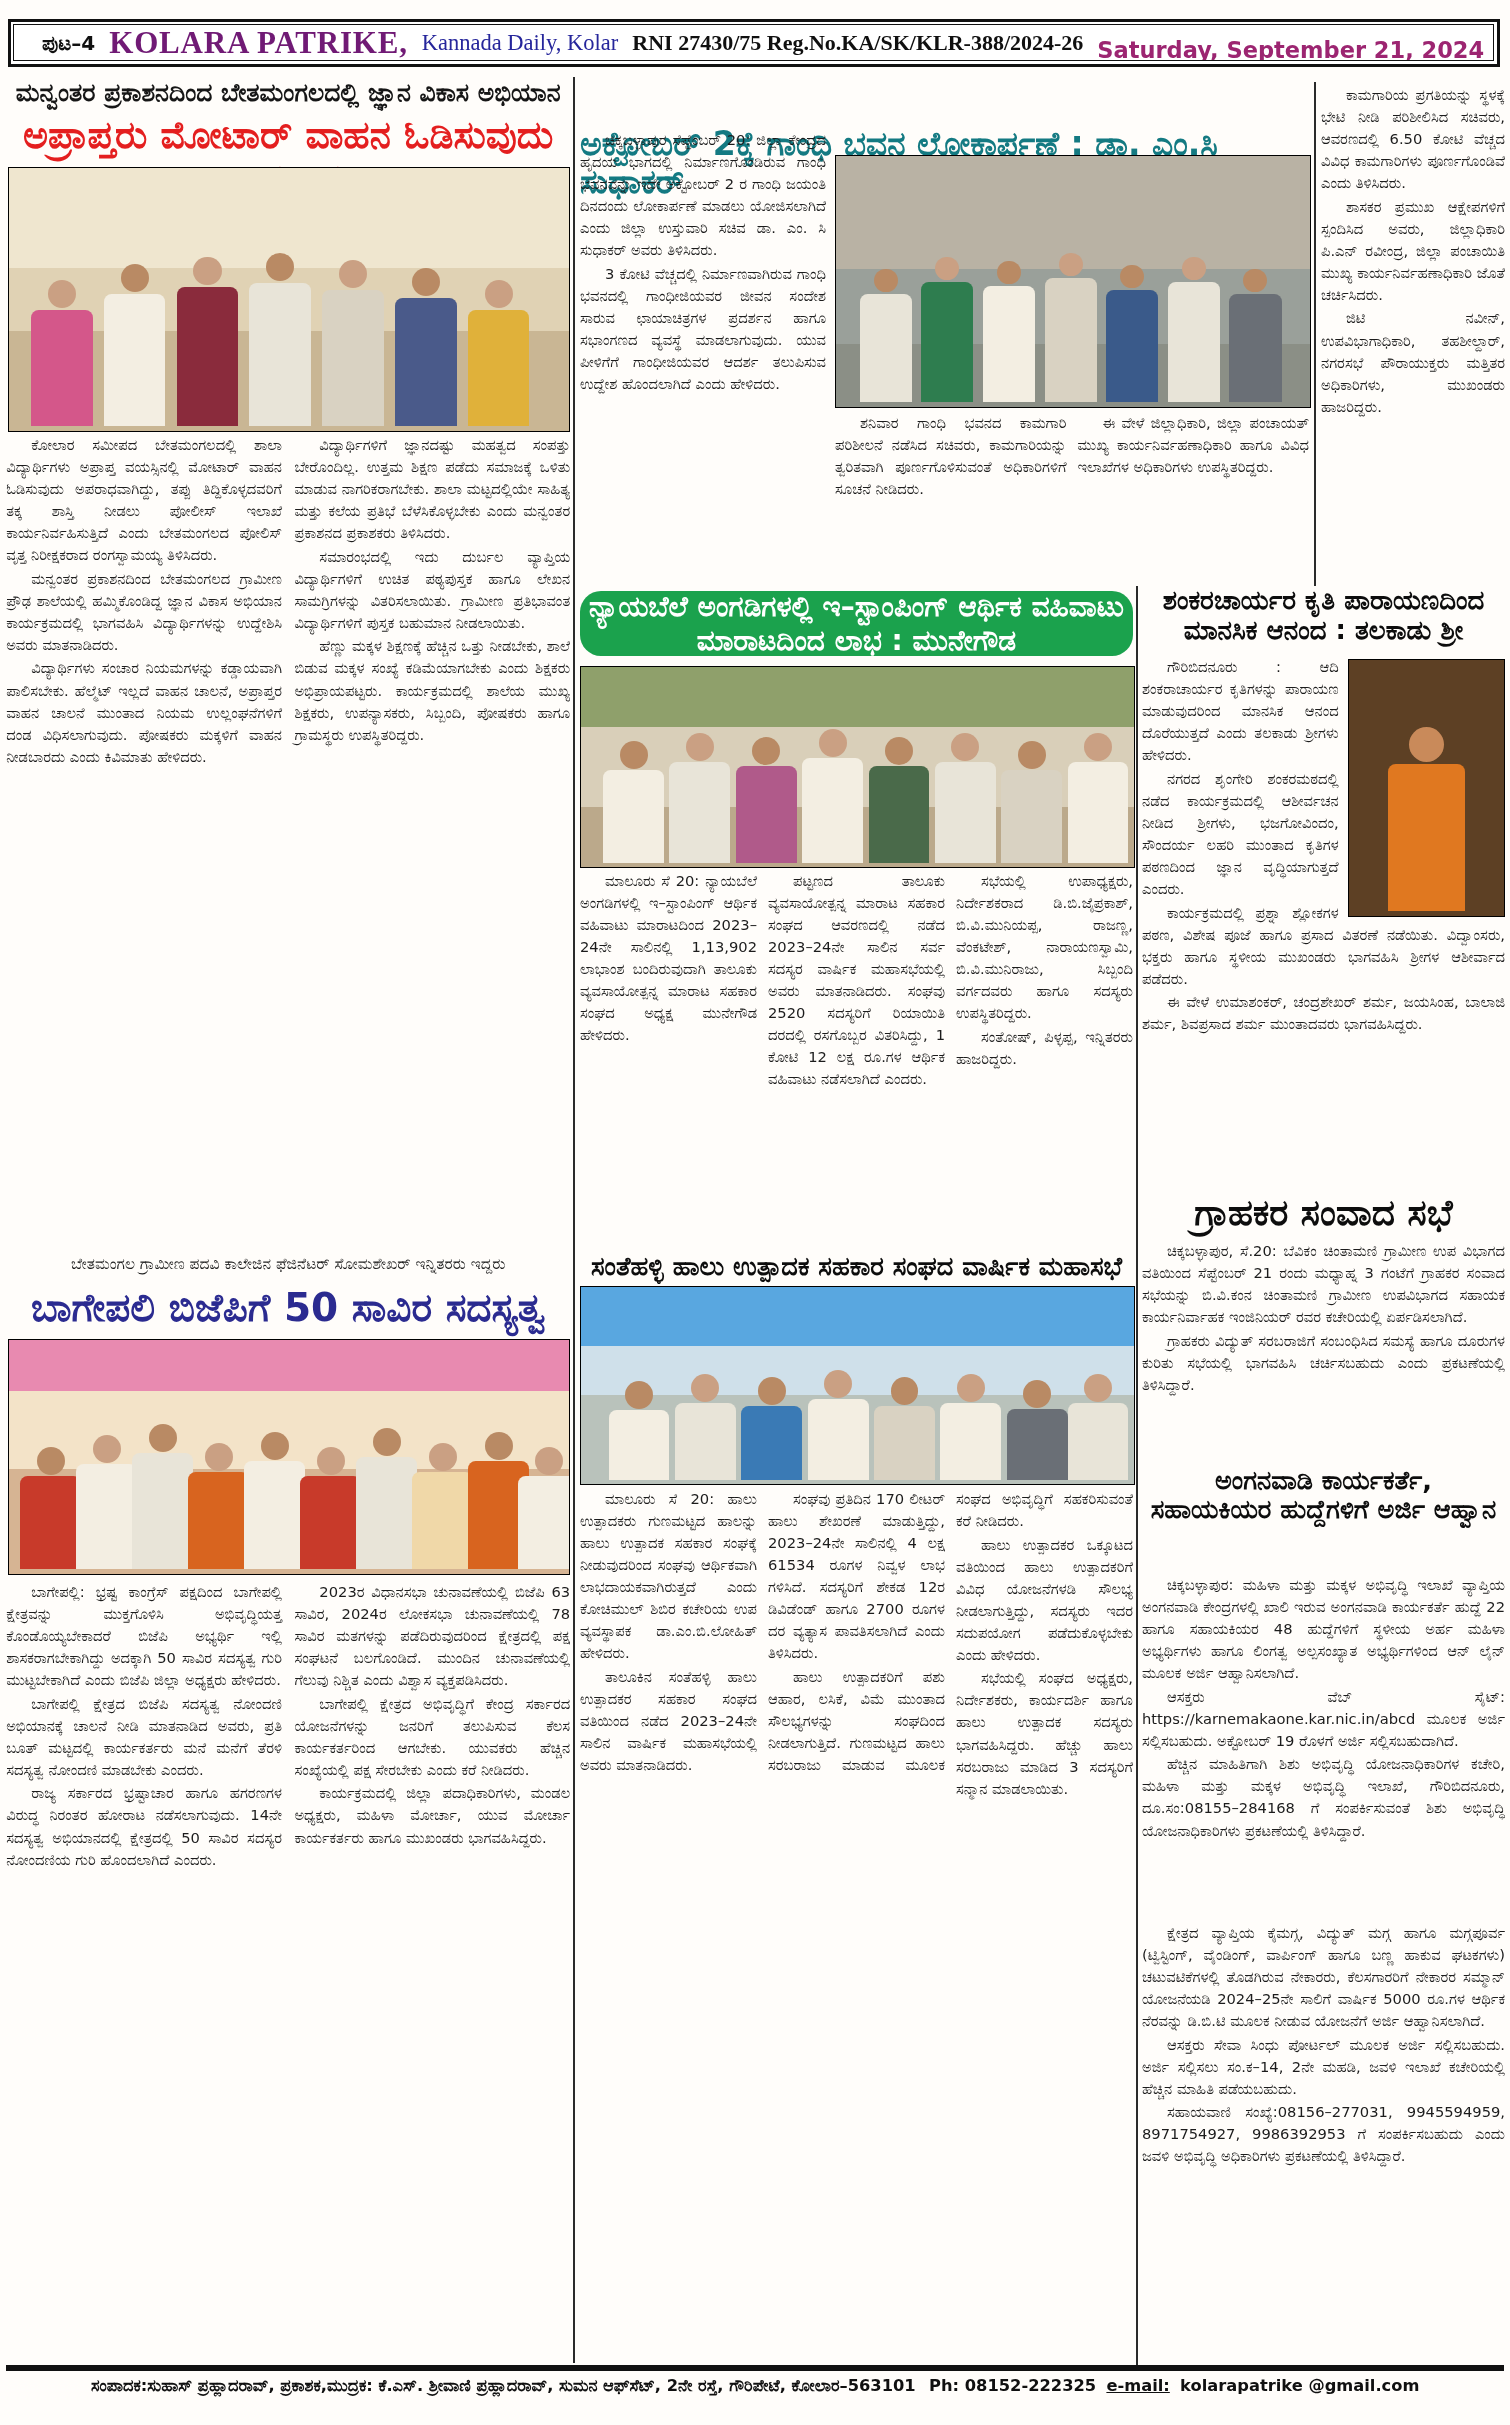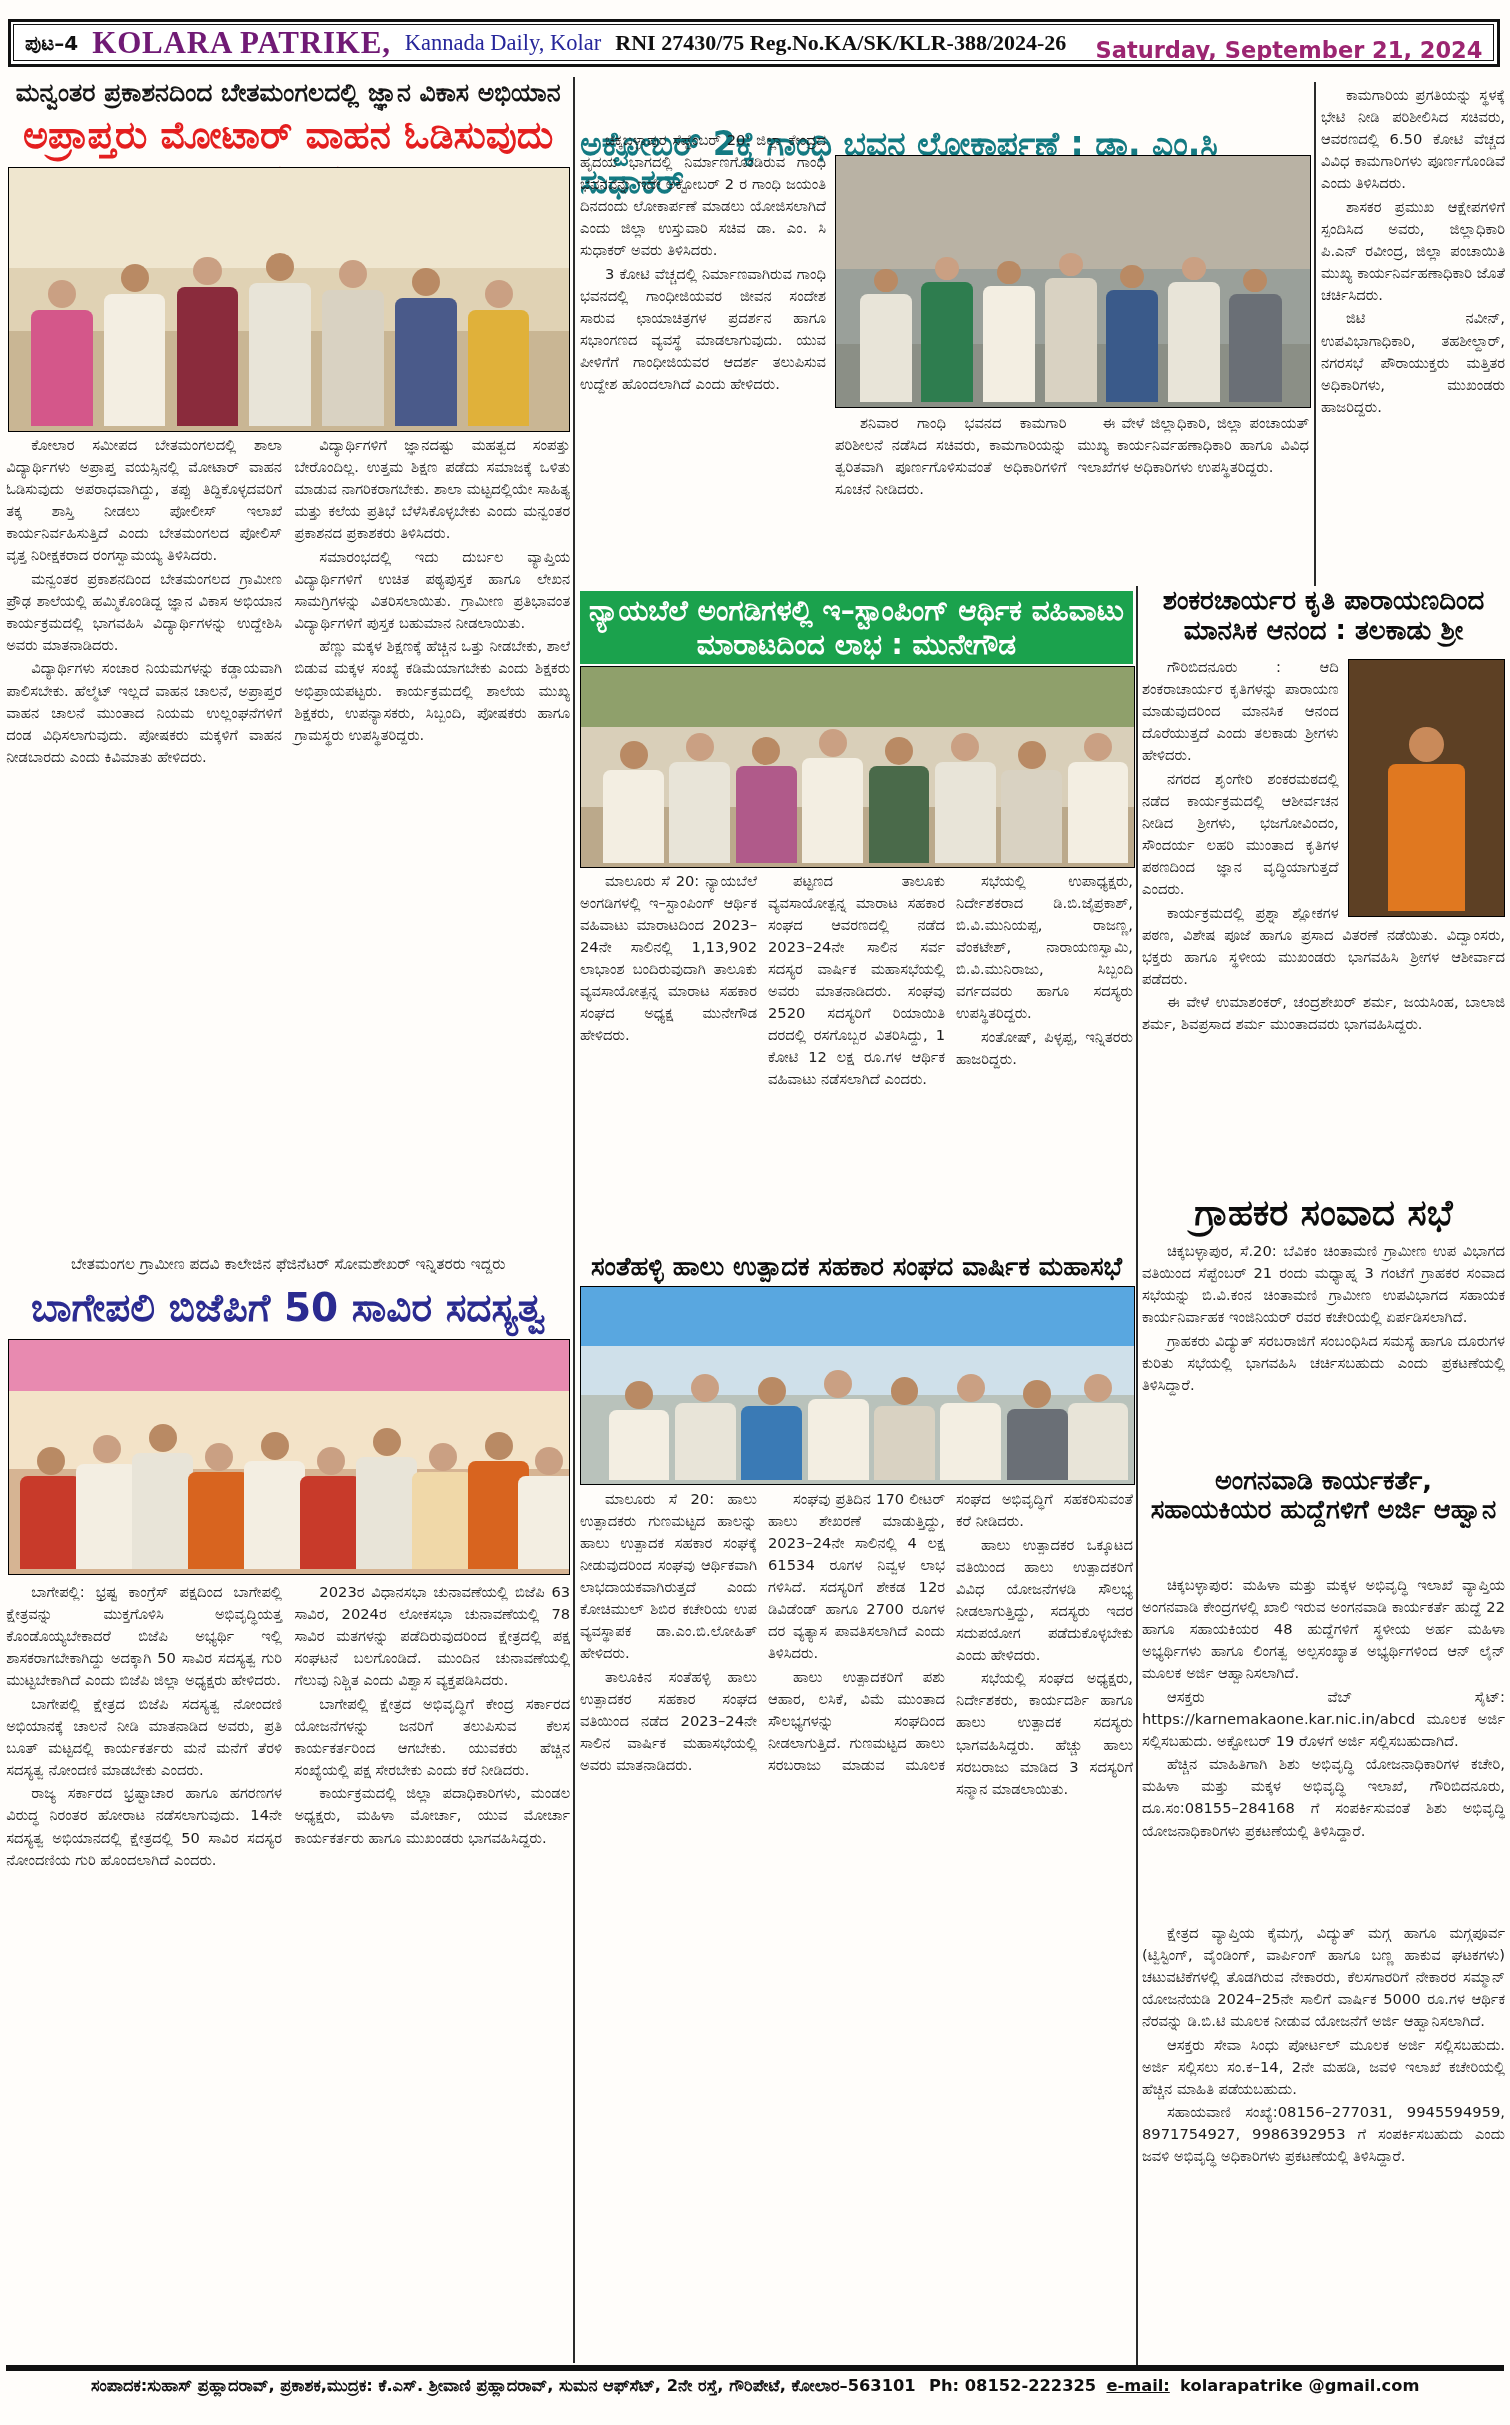--- a/index.html
+++ b/index.html
@@ -2,40 +2,40 @@
 <html style="font-size:12.4px"><head>
 <meta charset="utf-8">
 <style>
   html,body{margin:0;padding:0;background:#9a9a9a;}
   .page{position:relative;width:1510px;height:2426px;background:#fffdfa;margin:0 auto;
         font-family:"DejaVu Sans",sans-serif;color:#111;overflow:hidden;}
   
   .masthead{position:absolute;left:7.7px;top:18.6px;width:1492px;height:48px;border:3.1px solid #111;
             background:#fff;padding:2.3px;box-sizing:border-box;}
   .masthead-inner{border:1.5px solid #111;height:100%;display:flex;align-items:center;gap:14px;
-                  padding:0 11px;box-sizing:border-box;white-space:nowrap;overflow:hidden;}
+                  padding:0 28px;box-sizing:border-box;white-space:nowrap;overflow:hidden;}
   .page-label{font-weight:bold;font-size:20px;color:#111;}
   .paper-name{font-family:"Liberation Serif",serif;font-weight:bold;font-size:31px;color:#701a75;letter-spacing:0.8px;}
   .paper-sub{font-family:"Liberation Serif",serif;font-size:22.5px;color:#26269b;}
   .paper-reg{font-family:"Liberation Serif",serif;font-weight:bold;font-size:22px;color:#101010;}
   .paper-date{margin-left:auto;font-weight:bold;font-size:22.5px;color:#9c2571;margin-top:15px;}
   
   .vrule{position:absolute;width:1.5px;background:#2a2a2a;}
   .v1{left:573px;top:77px;height:2286px;}
   .v2{left:1136px;top:586px;height:1779px;}
   .v3{left:1314px;top:82px;height:504px;}
   .foot-rule{position:absolute;left:6.2px;top:2365px;width:1498px;height:6.2px;background:#111;}
   
   .hl{position:absolute;text-align:center;font-weight:bold;line-height:1.15;}
   .a1-kicker{left:6.2px;top:79px;width:564px;font-size:25px;color:#161616;}
   .a1-head{left:6.2px;top:114px;width:564px;font-size:38px;color:#e41f1f;}
   .a2-head{left:580px;top:77px;width:691px;font-size:33px;color:#147a82;text-align:left;margin-top:48px;}
-  .banner{position:absolute;left:580px;top:591px;width:553px;height:73px;background:#1ba24d;
+  .banner{position:absolute;left:580px;top:591px;width:553px;height:65px;background:#1ba24d;
           color:#fff;font-weight:bold;font-size:28px;line-height:1.2;text-align:center;
-          display:flex;align-items:center;justify-content:center;padding:1.5px 7.7px;box-sizing:border-box;}
+          display:flex;align-items:center;justify-content:center;padding:1.5px 7.7px;box-sizing:border-box;border-radius:21px;}
   .a4-head{left:580px;top:1252px;width:553px;font-size:25.6px;color:#0d0d0d;}
   .a5-head{left:6.2px;top:1286px;width:564px;font-size:39px;color:#2b2b90;}
   .a6-head{left:1142px;top:586px;width:363px;font-size:26px;color:#0d0d0d;}
   .a7-head{left:1142px;top:1192px;width:363px;font-size:36px;color:#0d0d0d;}
   .a8-head{left:1142px;top:1466px;width:363px;font-size:25.6px;color:#0d0d0d;}
   .a9-head{left:1142px;top:1883px;width:363px;font-size:27px;color:#0d0d0d;}
   
   .body-block{position:absolute;font-size:14.7px;line-height:1.5;text-align:justify;color:#1c1c1c;overflow:hidden;}
   .body-block p{margin:0 0 1.5px 0;text-indent:1.7em;}
   .a1-body{left:6.2px;top:434px;width:564px;height:817px;column-count:2;column-gap:12.4px;}

